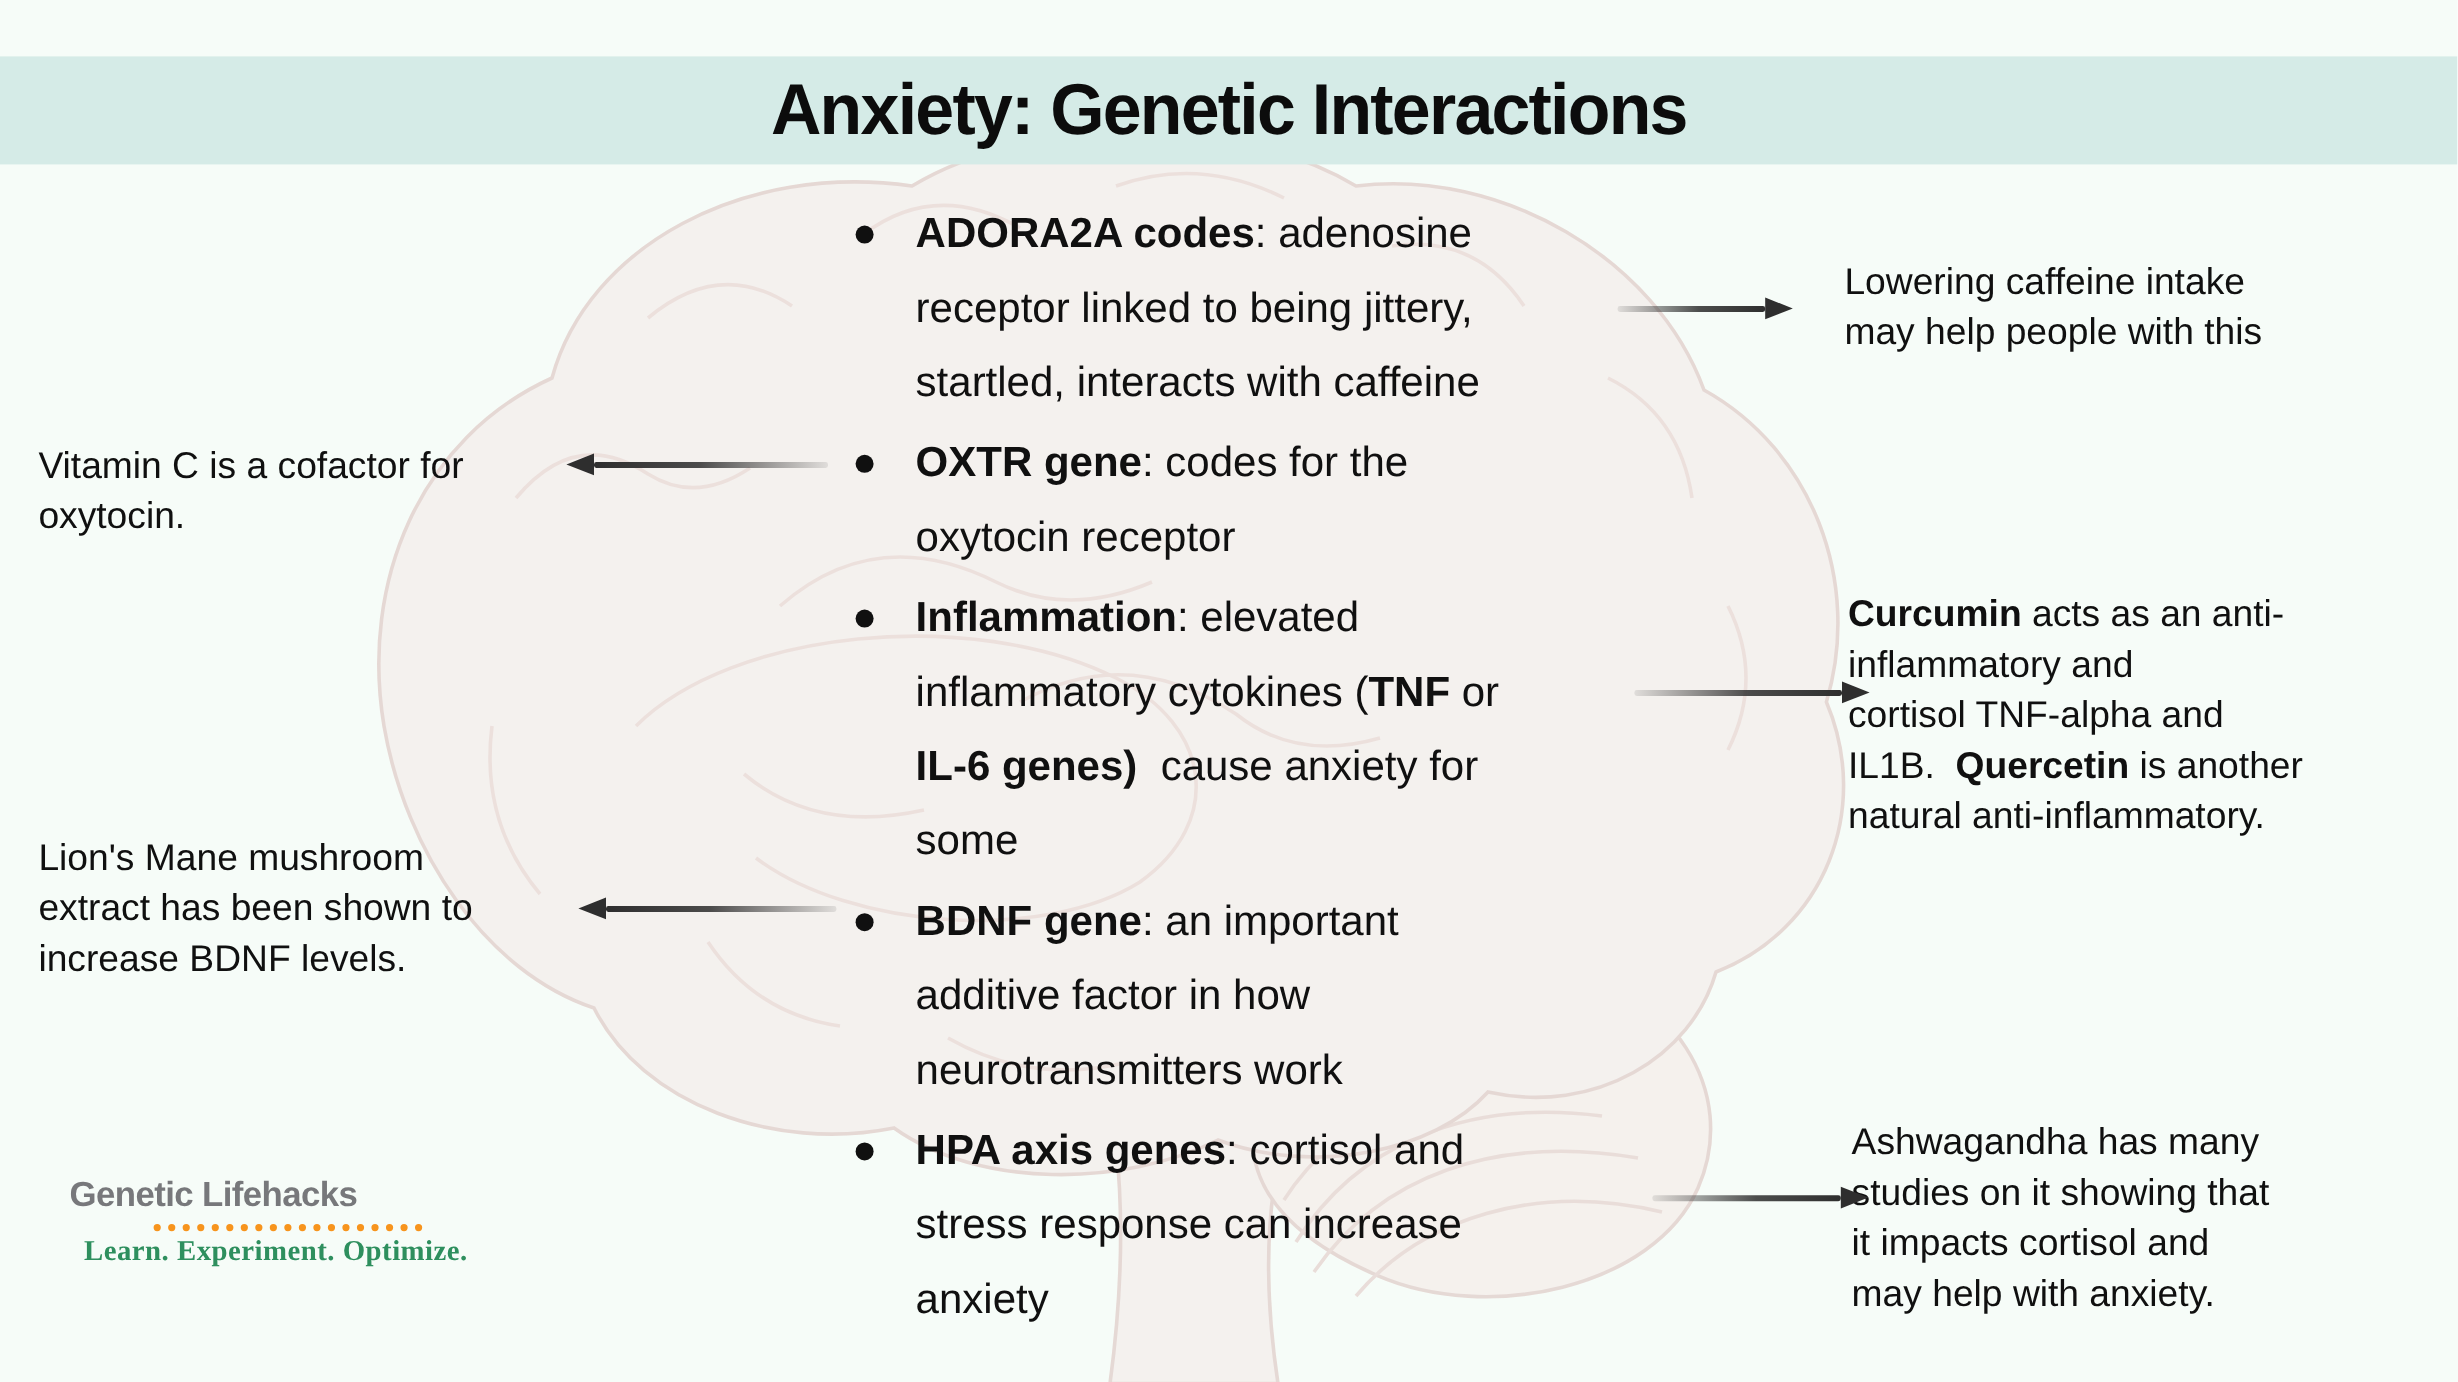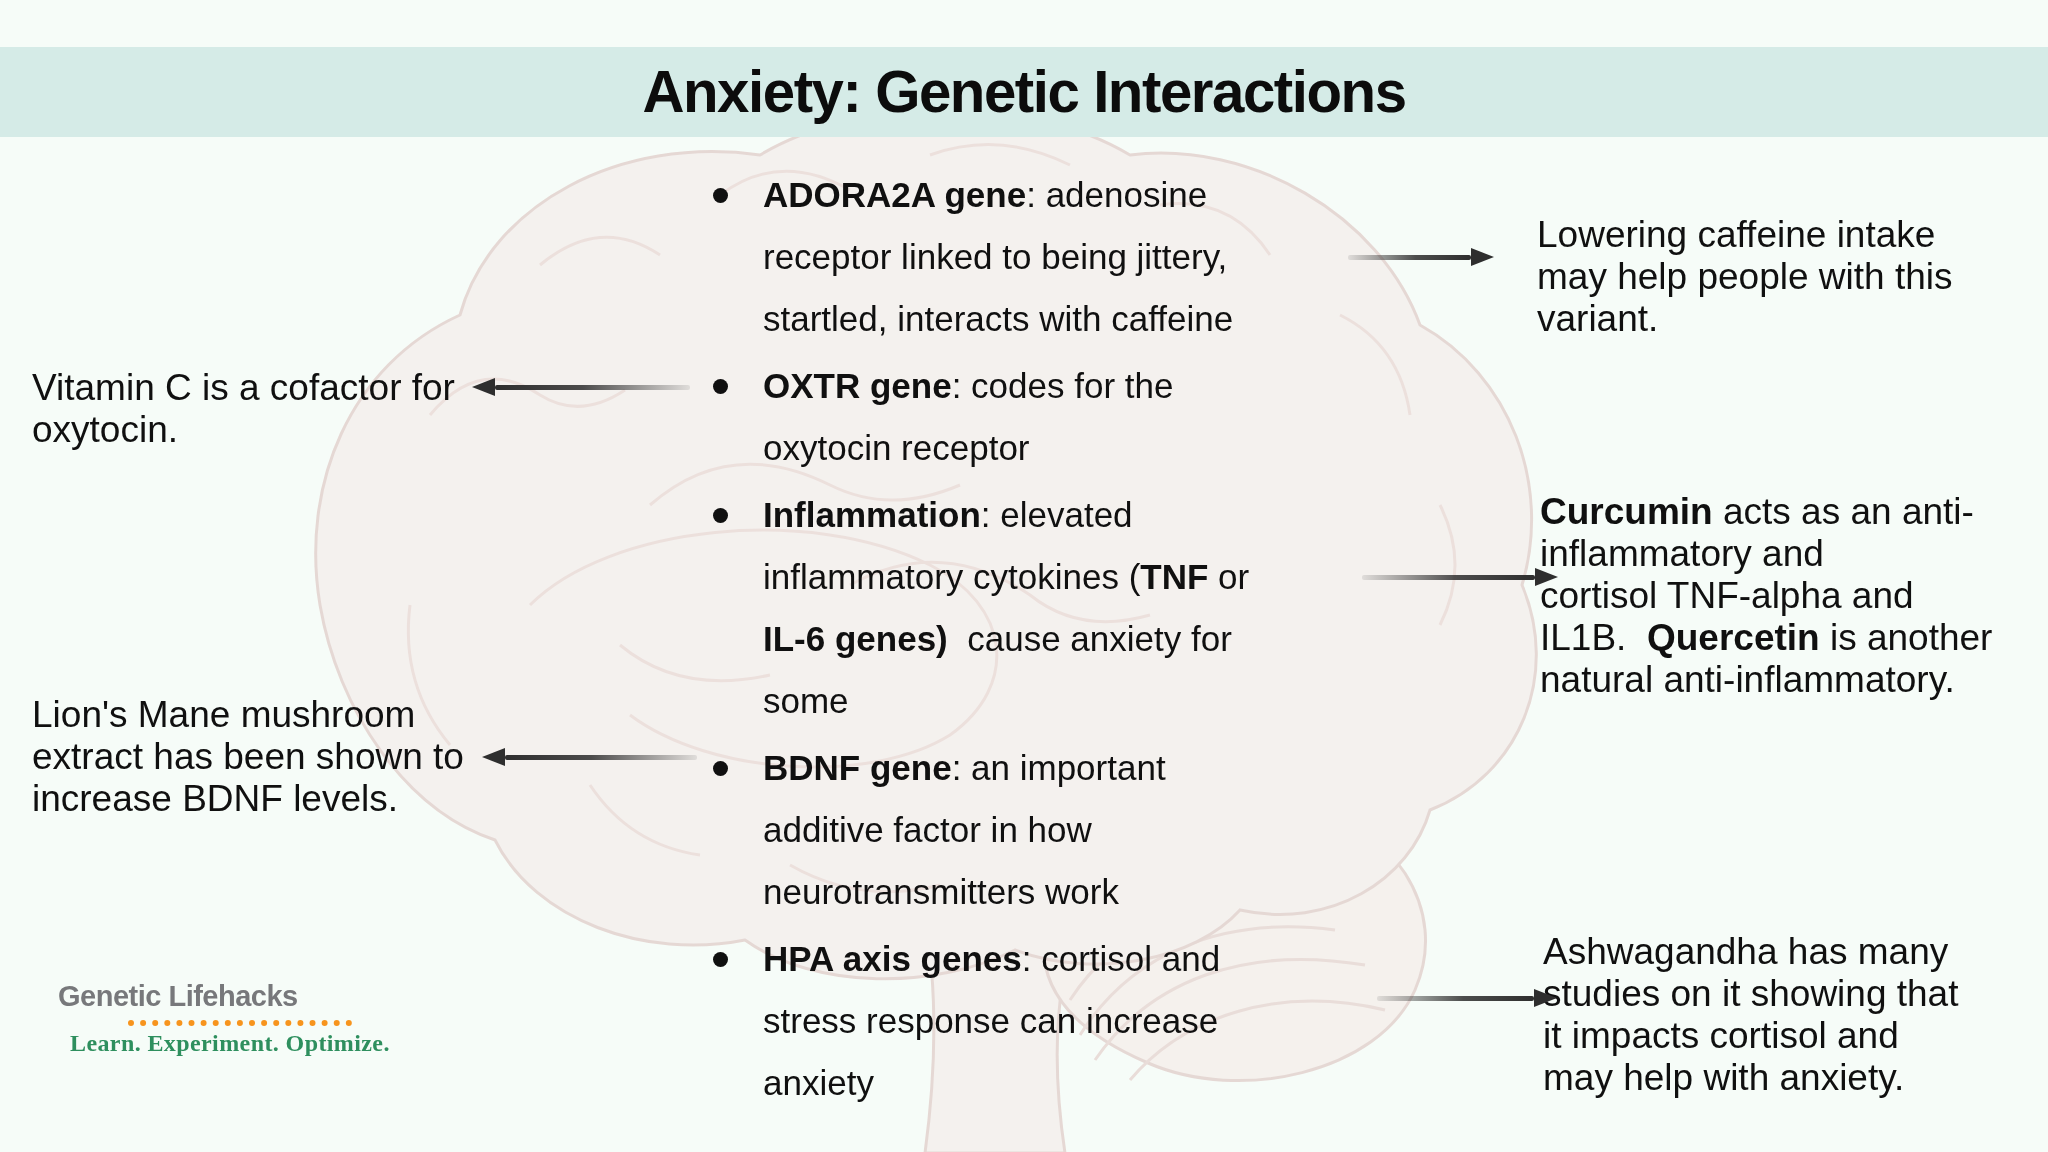--- a/index.html
+++ b/index.html
@@ -43,21 +43,21 @@
   .bullet-list li::before{
     content:"";position:absolute;left:8px;top:24px;
     width:15px;height:15px;border-radius:50%;
     background:var(--text,#101010);
   }
   .line{white-space:pre;}
   .b{font-weight:700;}
   
   .note{
     position:absolute;z-index:2;
-    font-size:37px;line-height:42px;color:var(--text,#101010);
+    font-size:31px;line-height:42px;color:var(--text,#101010);
   }
   .note-caffeine{left:1537px;top:214px;}
   .note-vitamin-c{left:32px;top:367px;}
   .note-curcumin{left:1540px;top:491px;}
   .note-lions-mane{left:32px;top:694px;}
   .note-ashwagandha{left:1543px;top:931px;}
   
   .arrow{
     position:absolute;height:18px;display:flex;align-items:center;z-index:2;
   }
@@ -123,21 +123,21 @@
       <path d="M 240 520 C 320 440 520 420 640 480 C 720 520 730 600 660 650 C 580 700 420 690 340 630"></path>
     </g>
   </svg>
 
   <header class="header-band">
     <h1 class="page-title">Anxiety: Genetic Interactions</h1>
   </header>
 
   <ul class="bullet-list">
       <li>
-        <div class="line"><span class="b">ADORA2A gene</span><span>: adenosine</span></div>
+        <div class="line"><span class="b">ADORA2A codes</span><span>: adenosine</span></div>
         <div class="line"><span>receptor linked to being jittery,</span></div>
         <div class="line"><span>startled, interacts with caffeine</span></div>
       </li>
       <li>
         <div class="line"><span class="b">OXTR gene</span><span>: codes for the</span></div>
         <div class="line"><span>oxytocin receptor</span></div>
       </li>
       <li>
         <div class="line"><span class="b">Inflammation</span><span>: elevated</span></div>
         <div class="line"><span>inflammatory cytokines (</span><span class="b">TNF</span><span> or</span></div>
@@ -152,21 +152,20 @@
       <li>
         <div class="line"><span class="b">HPA axis genes</span><span>: cortisol and</span></div>
         <div class="line"><span>stress response can increase</span></div>
         <div class="line"><span>anxiety</span></div>
       </li>
     </ul>
 
   <div class="note note-caffeine">
       <div class="line"><span>Lowering caffeine intake</span></div>
       <div class="line"><span>may help people with this</span></div>
-      <div class="line"><span>variant.</span></div>
     </div>
   <div class="note note-vitamin-c">
       <div class="line"><span>Vitamin C is a cofactor for</span></div>
       <div class="line"><span>oxytocin.</span></div>
     </div>
   <div class="note note-curcumin">
       <div class="line"><span class="b">Curcumin</span><span> acts as an anti-</span></div>
       <div class="line"><span>inflammatory and</span></div>
       <div class="line"><span>cortisol TNF-alpha and</span></div>
       <div class="line"><span>IL1B. &nbsp;</span><span class="b">Quercetin</span><span> is another</span></div>

